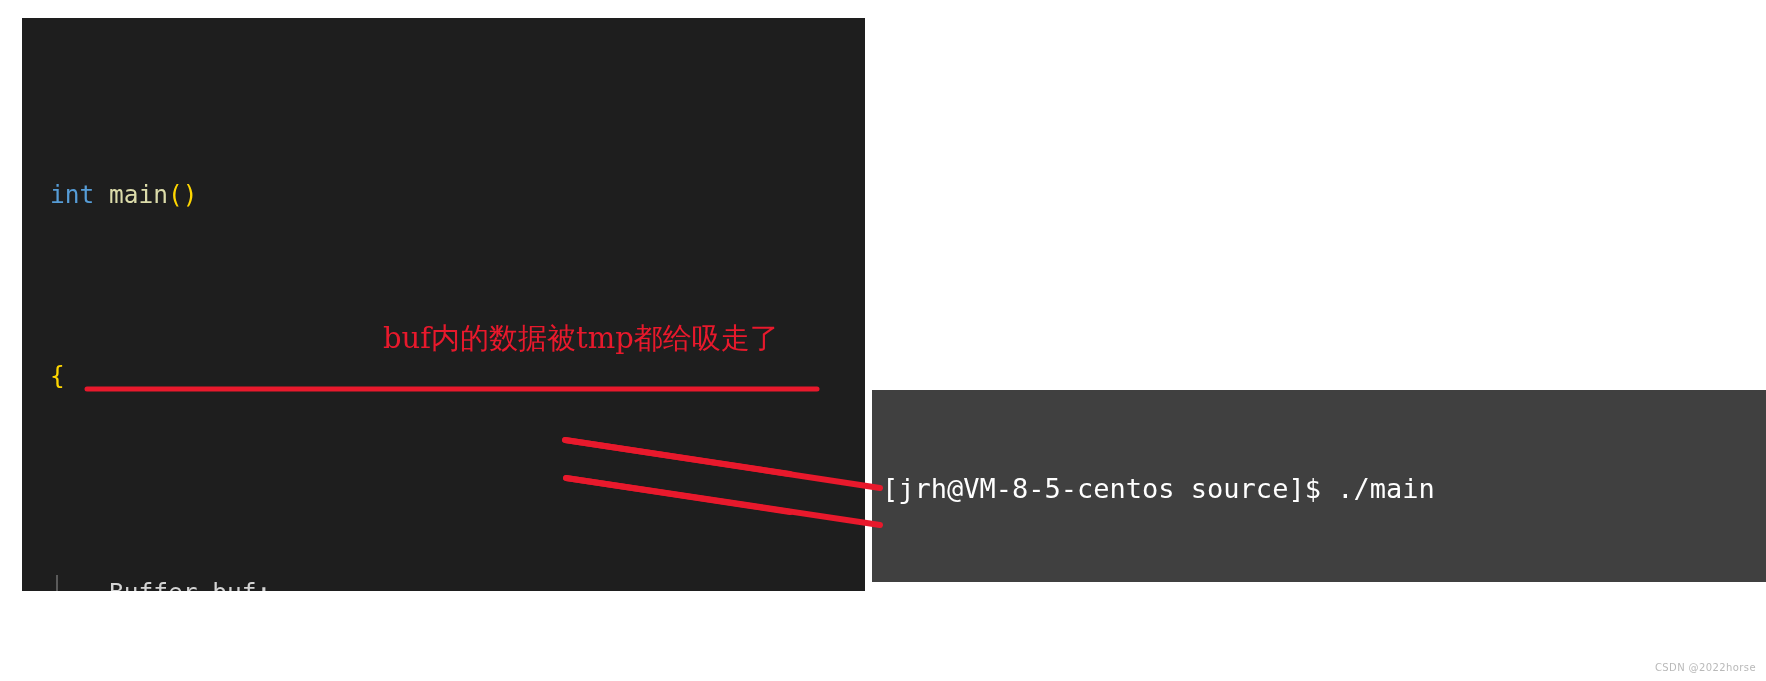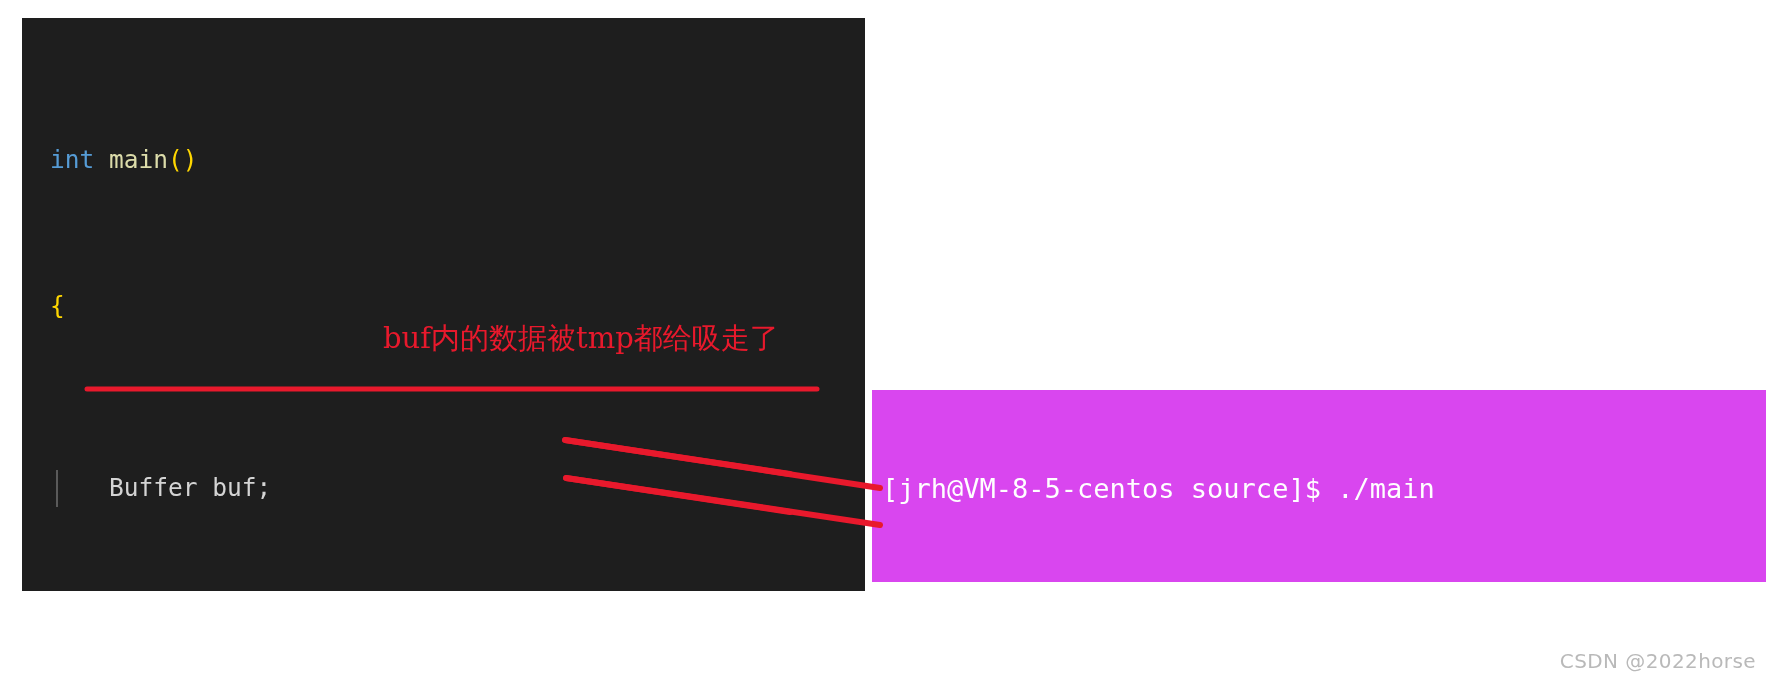--- a/index.html
+++ b/index.html
@@ -19,38 +19,38 @@
   }
   .code{
     position:absolute;left:0;top:0;width:100%;
     padding:14px 0 0 0;
     font-family:"DejaVu Sans Mono","Liberation Mono",monospace;
     font-size:24.5px;
     line-height:36.5px;
     white-space:pre;
     letter-spacing:0px;
   }
-  .ln{position:relative;height:36.5px;padding-left:28px;}
+  .ln{position:relative;height:36.5px;padding-left:28px;margin-top:35px;}
   .ln.guide::before{
     content:"";position:absolute;left:34px;top:0;width:2px;height:36.5px;
     background:#5a5a5a;
   }
 
   
   .kw   {color:#569cd6;}   
   .fn   {color:#dcdcaa;}   
   .pl   {color:#d4d4d4;}   
   .cm   {color:#6a9955;}   
   .br1  {color:#ffd700;}
   .cn   {font-family:"DejaVu Sans","Liberation Sans",sans-serif;}
 
   
   .terminal{
     position:absolute;left:872px;top:390px;width:894px;height:192px;
-    background:#d946ef;
+    background:#404040;
     color:#ffffff;
     font-family:"DejaVu Sans Mono","Liberation Mono",monospace;
     font-size:27px;
     line-height:37px;
     white-space:pre;
     padding:6px 0 0 10px;
     box-sizing:border-box;
     overflow:hidden;
   }
   .term-line{height:37px;}
@@ -63,21 +63,21 @@
     font-family:"DejaVu Serif","Liberation Serif",serif;
     font-size:29px;
     line-height:32px;
     white-space:pre;
     font-weight:400;
   }
   .watermark{
     position:absolute;right:10px;bottom:8px;
     color:#b9b9b9;
     font-family:"DejaVu Sans","Liberation Sans",sans-serif;
-    font-size:20px;
+    font-size:10px;
     letter-spacing:0.4px;
   }
 </style>
 </head>
 <body>
 
 <div id="stage">
 
   <div class="editor">
     <div class="code">

